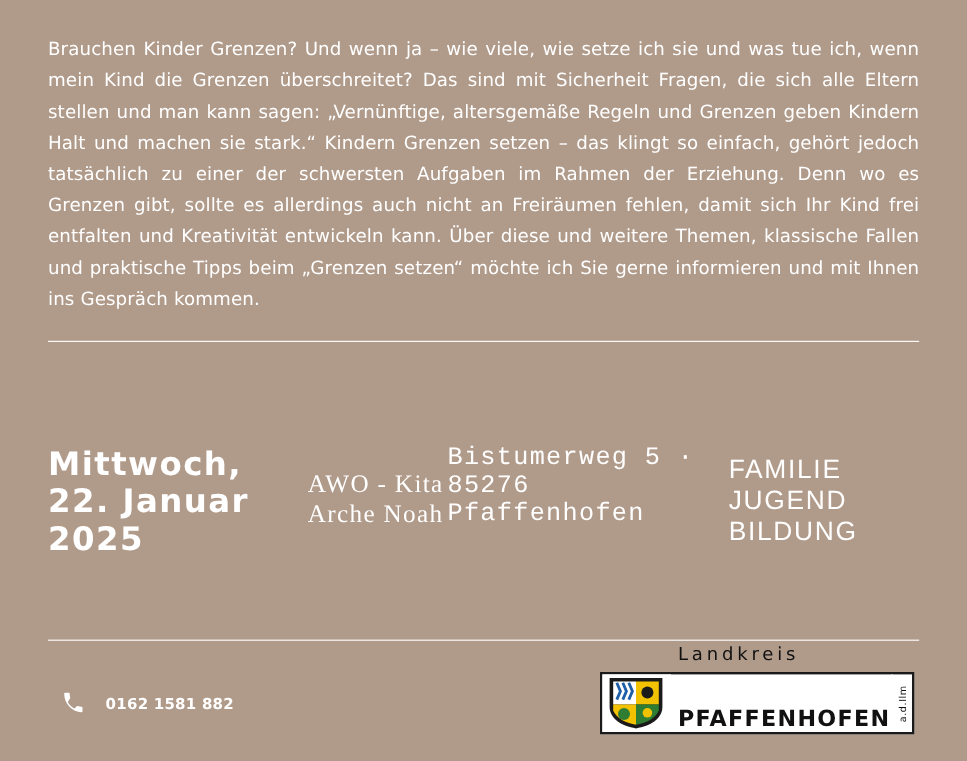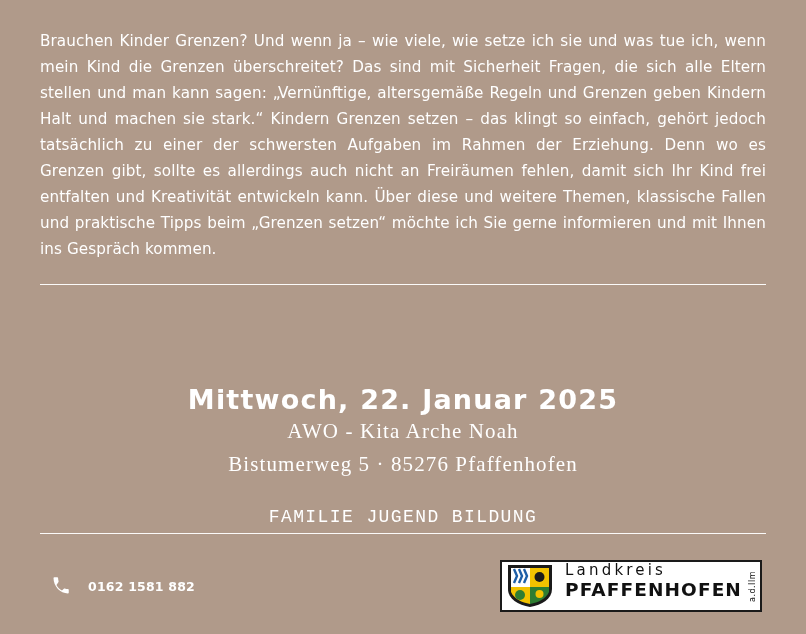--- a/index.html
+++ b/index.html
@@ -41,23 +41,22 @@
   .divider {
     height: 1px;
     background: #ffffff;
     opacity: 0.95;
     margin: 4px 0 0 0;
   }
   
   .event-block {
     flex: 1 1 auto;
     display: flex;
-    flex-direction: column;
-    align-items: center;
-    justify-content: flex-end;
+    align-items: center;
+    justify-content: space-between;
     padding-top: 22px;
   }
   .date-line {
     font-size: 27px;
     letter-spacing: 1.2px;
     font-weight: 600;
     color: #ffffff;
     margin-bottom: 4px;
     font-family: "DejaVu Sans", sans-serif;
   }
@@ -74,28 +73,28 @@
     letter-spacing: 1.1px;
     color: #ffffff;
     margin-bottom: 8px;
     font-family: Liberation Serif, serif;
   }
   .address-line {
     font-size: 21px;
     letter-spacing: 1.1px;
     color: #ffffff;
     margin-bottom: 30px;
-    font-family: Liberation Serif, serif;
+    font-family: Liberation Mono, monospace;
   }
   .org-line {
-    font-size: 18px;
+    font-size: 22px;
     letter-spacing: 1.4px;
     color: #ffffff;
     margin-bottom: 6px;
-    font-family: Liberation Mono, monospace;
+    font-family: Liberation Sans, sans-serif;
   }
   .speaker-line {
     font-size: 19px;
     letter-spacing: 0.6px;
     color: #ffffff;
     font-family: "DejaVu Sans", sans-serif;
   }
   
   .bottom-divider {
     height: 1px;
@@ -155,22 +154,23 @@
     background: #ffffff;
     display: flex;
     align-items: center;
     justify-content: center;
   }
   .crest-svg { display:block; }
   .logo-text {
     flex: 1;
     display: flex;
     flex-direction: column;
-    justify-content: flex-start;
+    justify-content: flex-end;
     padding-left: 6px;
+    gap: 35px;
   }
   .logo-line1 {
     font-size: 15px;
     letter-spacing: 3.2px;
     color: #111111;
     font-family: "DejaVu Sans", sans-serif;
     line-height: 17px;
   }
   .logo-line2 {
     font-size: 18.5px;

